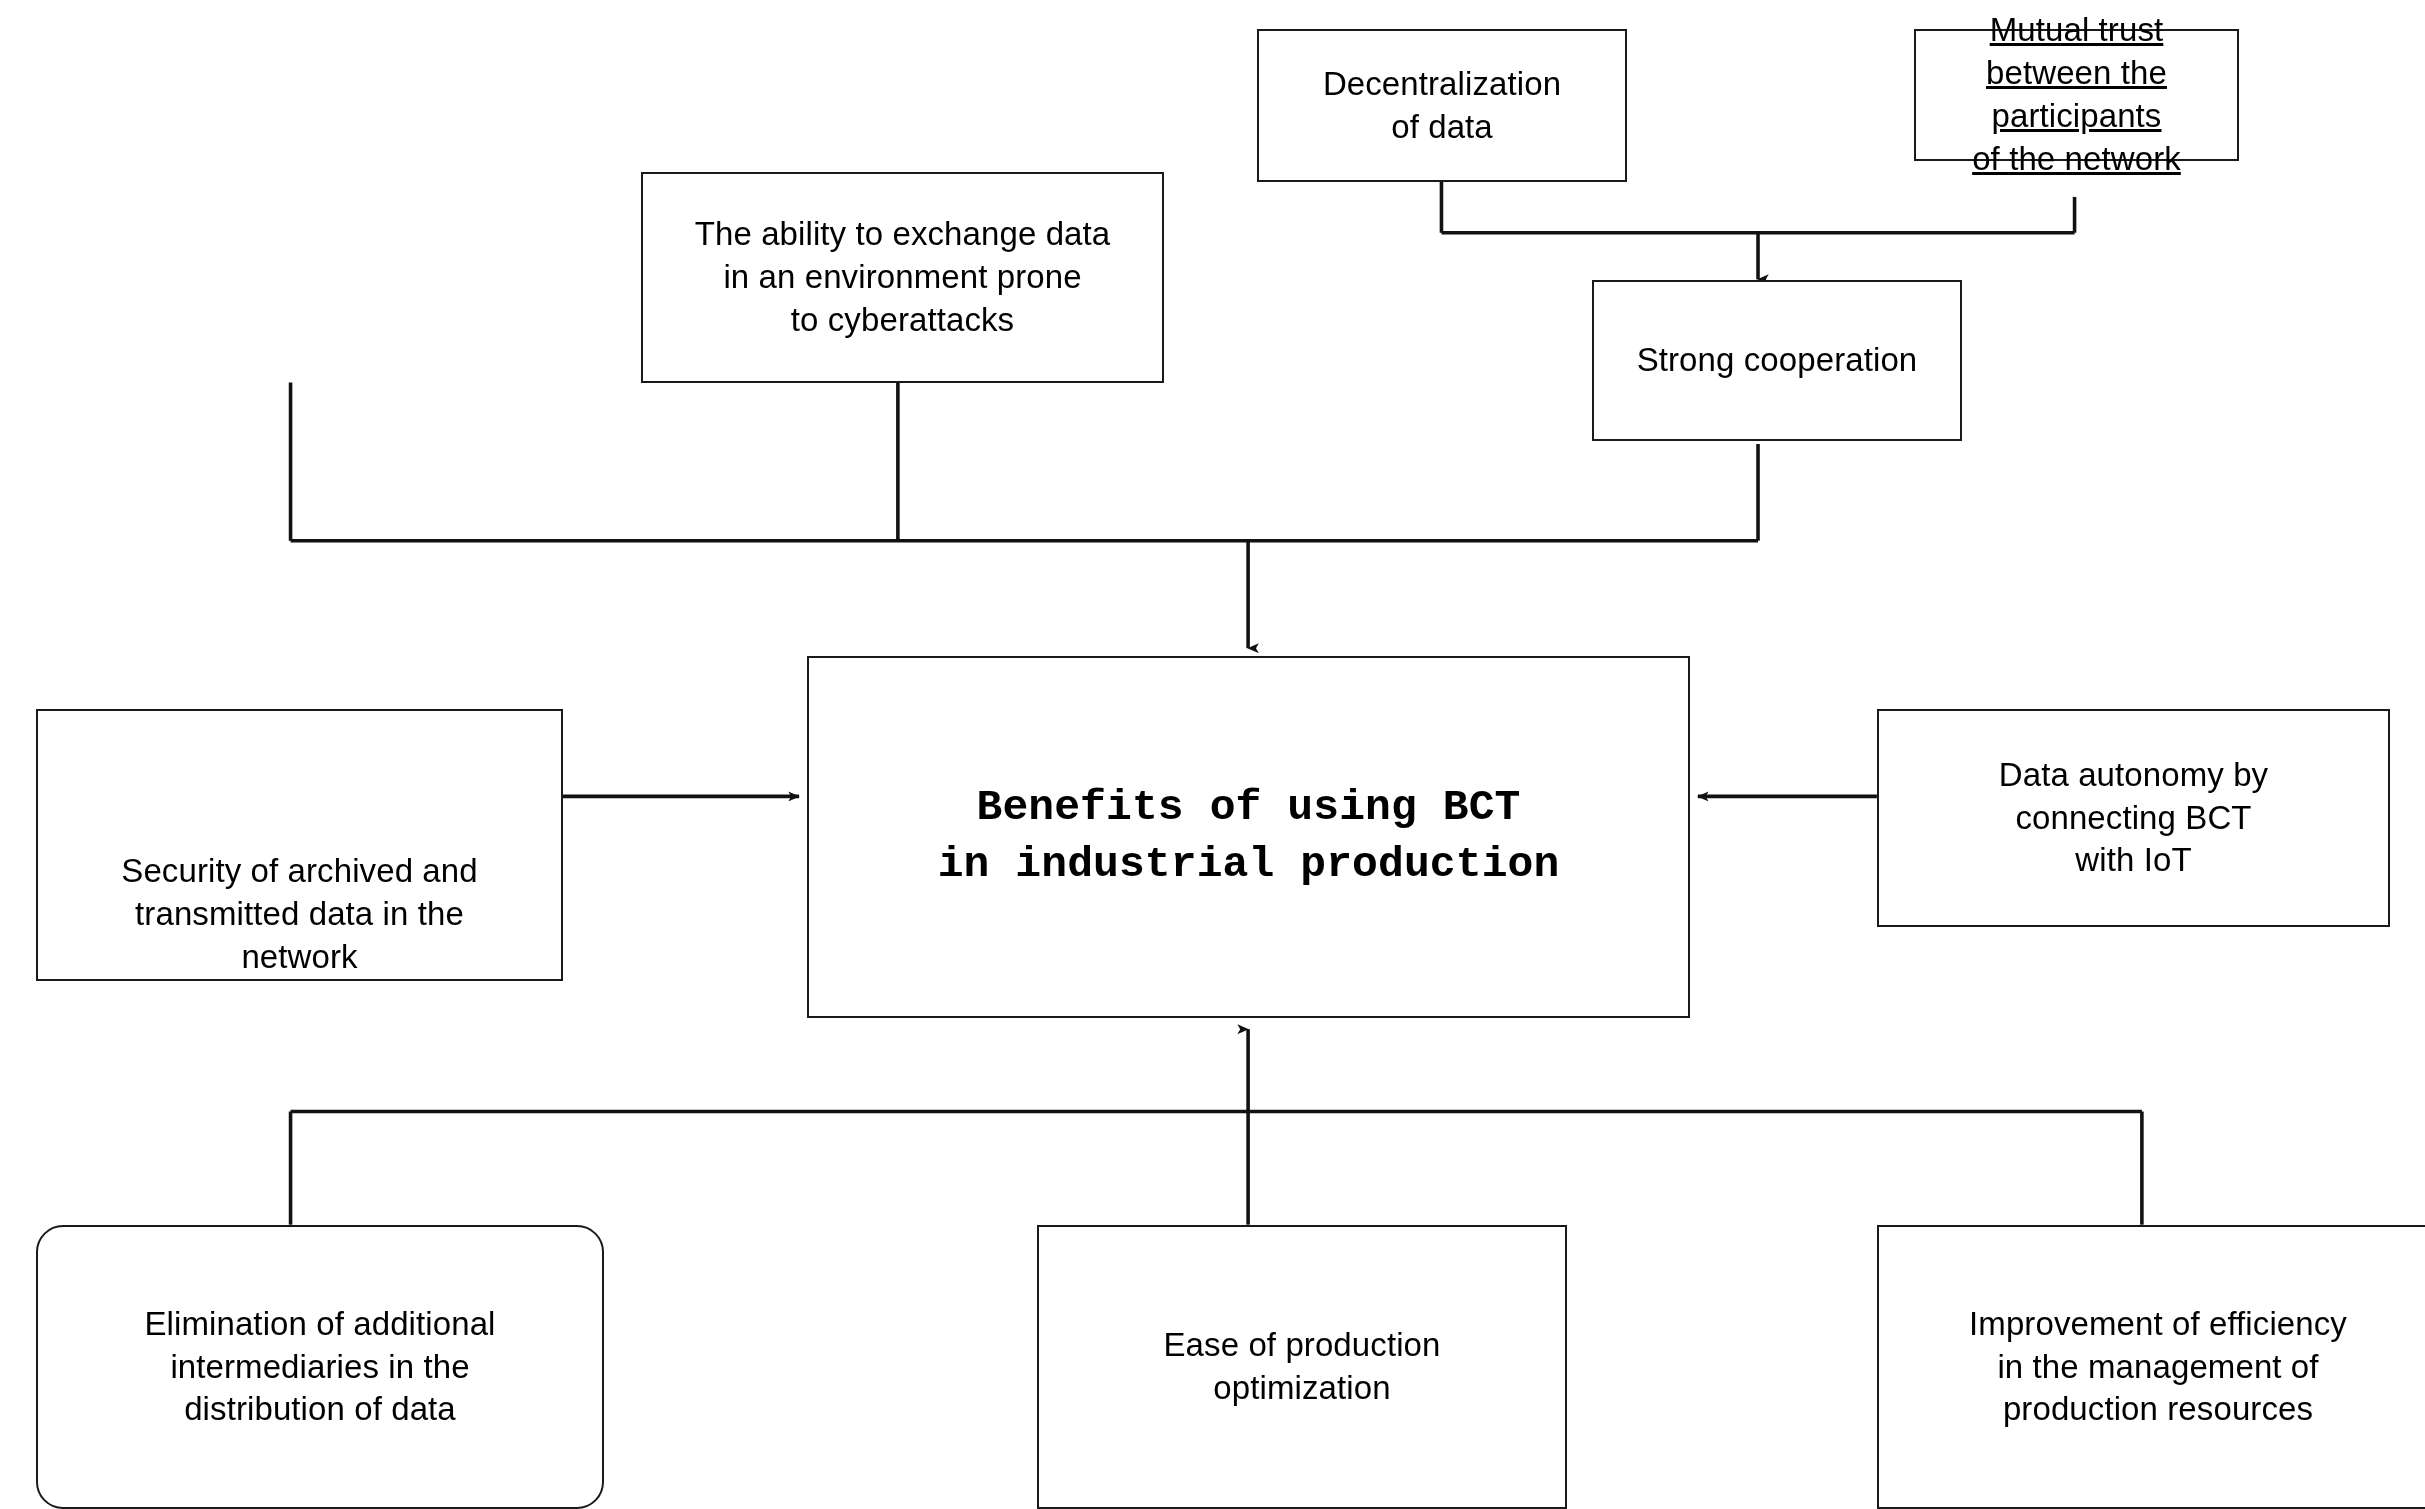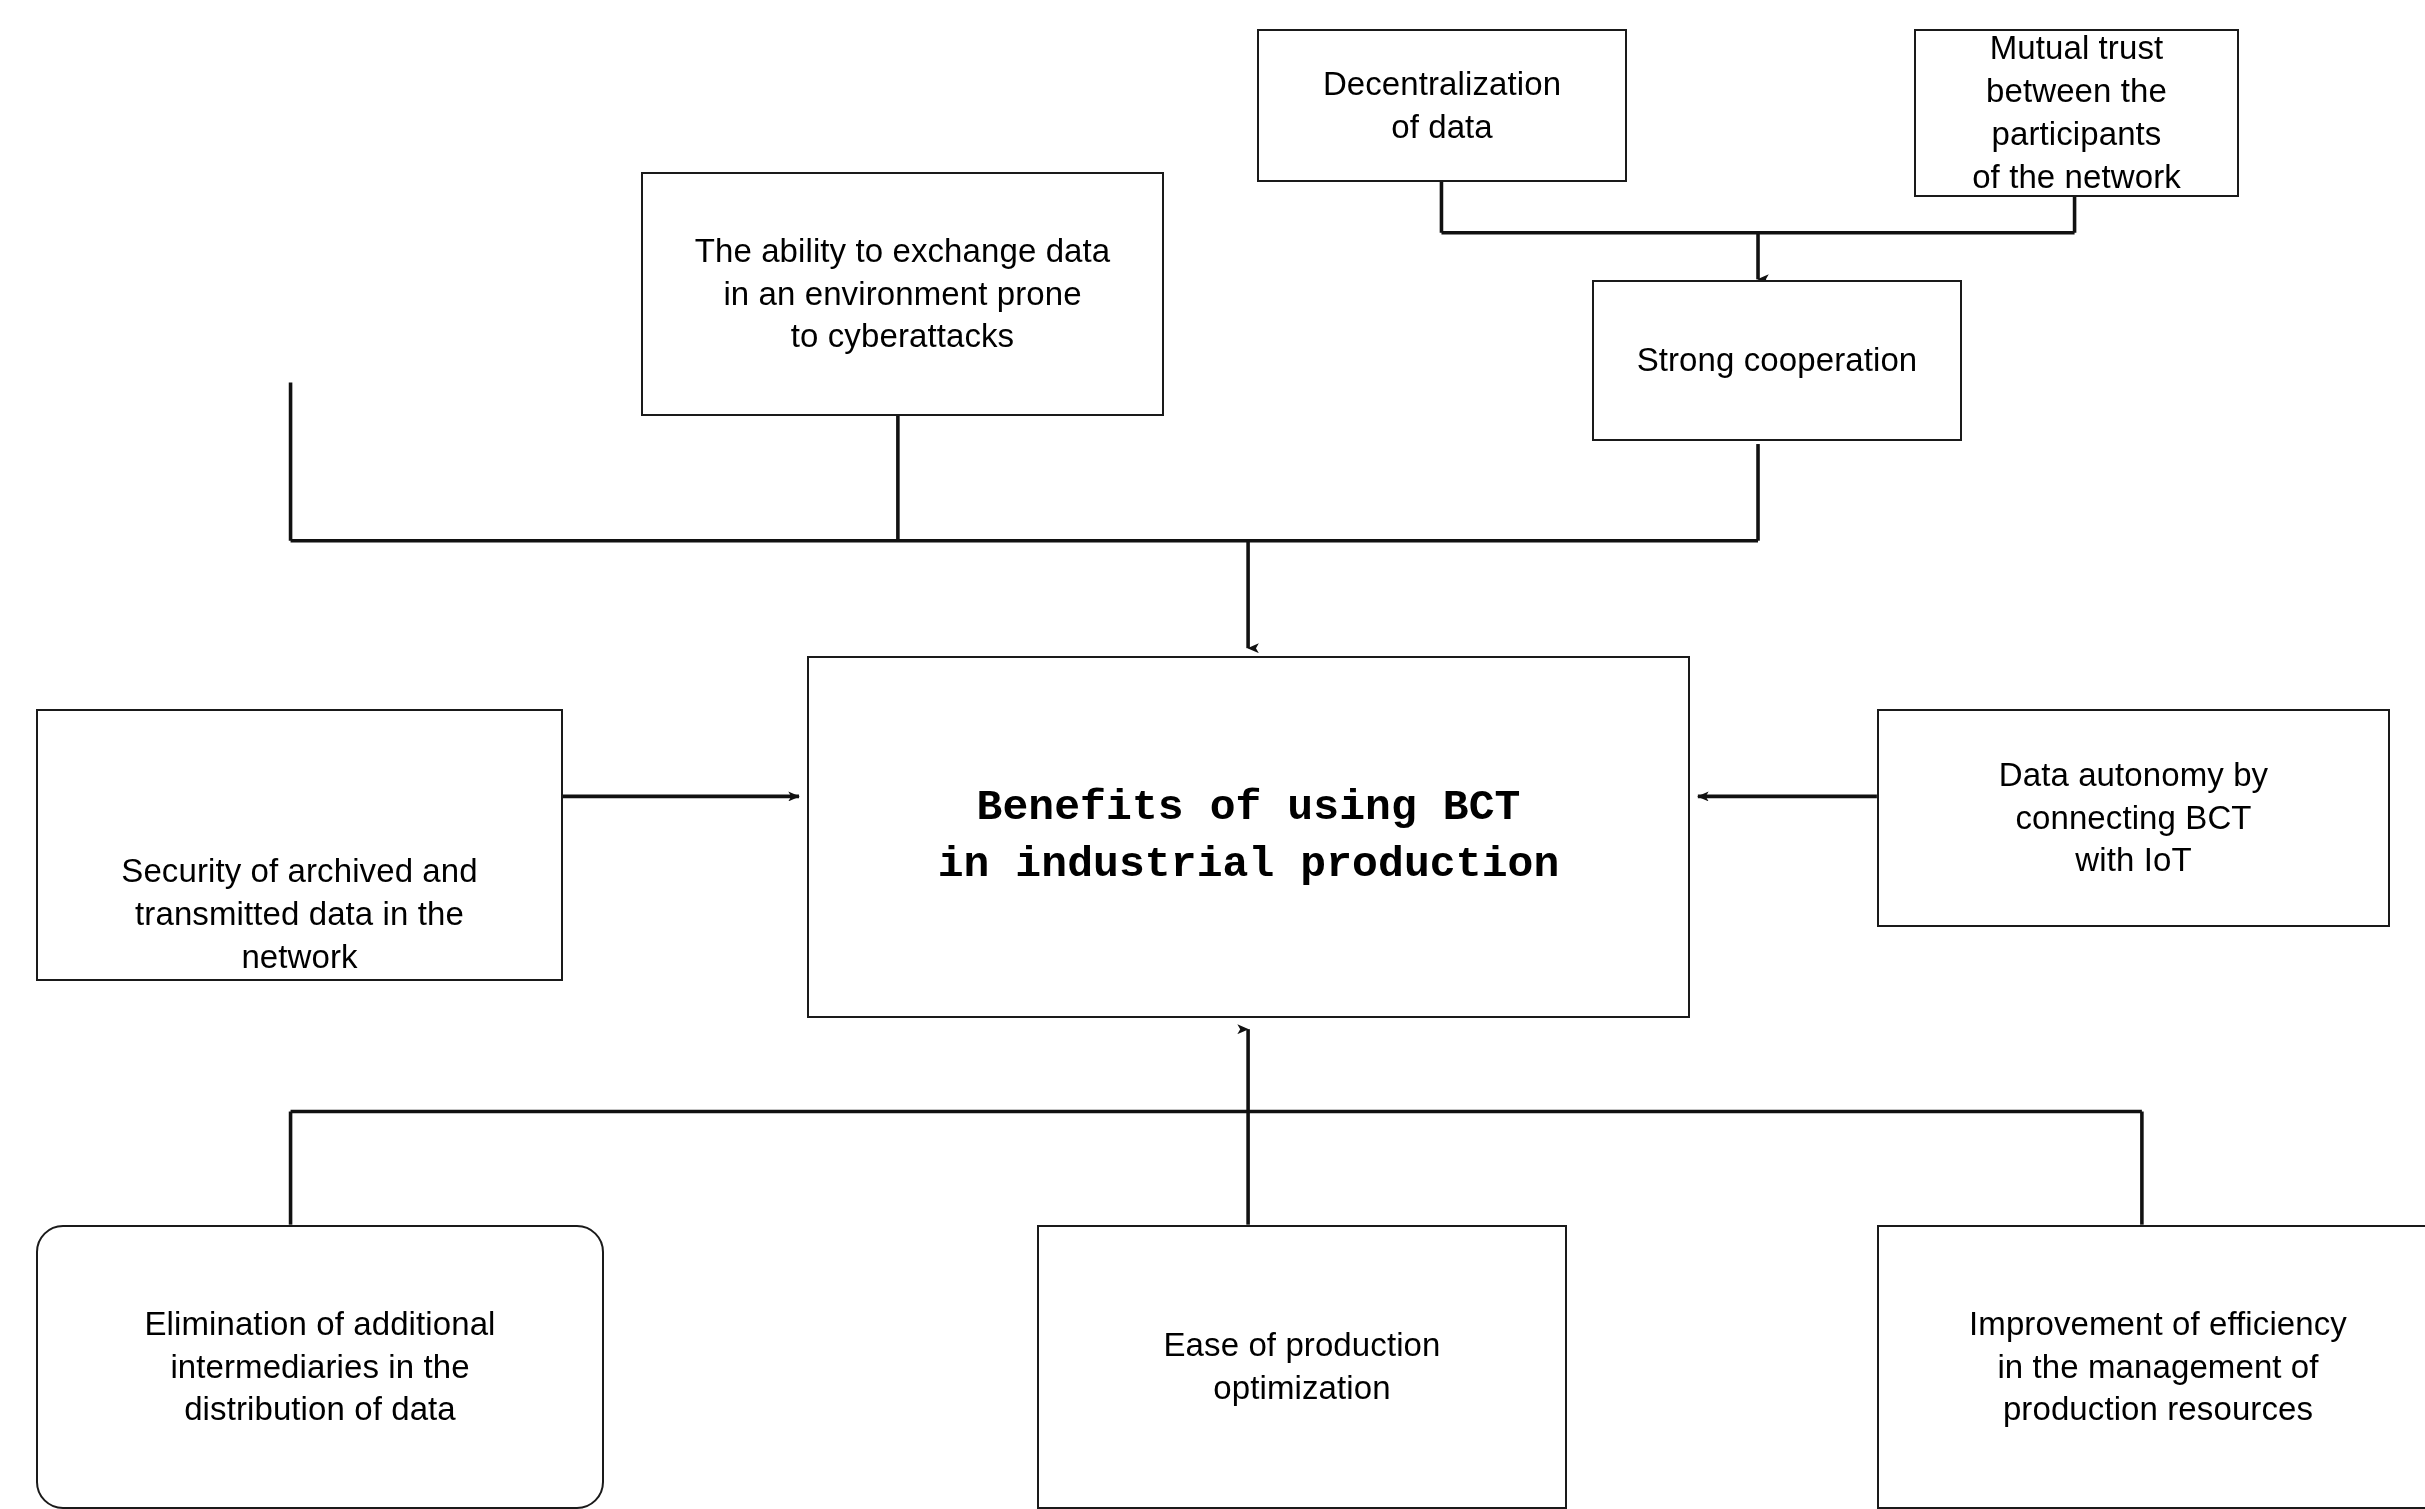--- a/index.html
+++ b/index.html
@@ -106,32 +106,32 @@
       <path d="M 2990 1710 L 2990 1552"></path>
 
       <path d="M 405 1552 L 2990 1552"></path>
 
       <path d="M 1742 1552 L 1742 1437" marker-end="url(#arrowhead-up)"></path>
 
     </g>
   </svg>
 
 
-  <div class="node" style="left:641px; top:172px; width:523px; height:244px;text-align:center;">
+  <div class="node" style="left:641px; top:172px; width:523px; height:211px;text-align:center;">
     <span class="label">The ability to exchange data
 in an environment prone
 to cyberattacks</span>
   </div>
 
   <div class="node" style="left:1257px; top:29px; width:370px; height:153px;">
     <span class="label">Decentralization
 of data</span>
   </div>
 
-  <div class="node" style="left:1914px; top:29px; width:325px; height:168px;">
+  <div class="node" style="left:1914px; top:29px; width:325px; height:132px;text-decoration:underline;">
     <span class="label">Mutual trust between the
 participants
 of the network</span>
   </div>
 
   <div class="node" style="left:1592px; top:280px; width:370px; height:161px;">
     <span class="label">Strong cooperation</span>
   </div>
 
   <div class="node" style="left:36px; top:709px; width:527px; height:272px;align-items:flex-end;">

